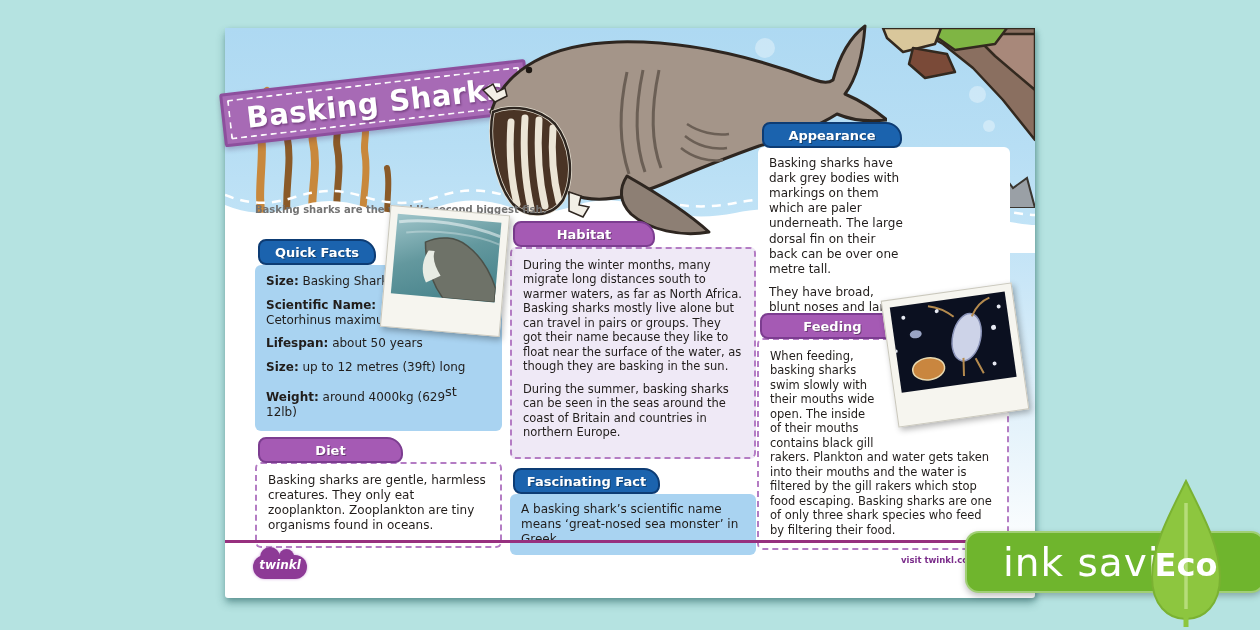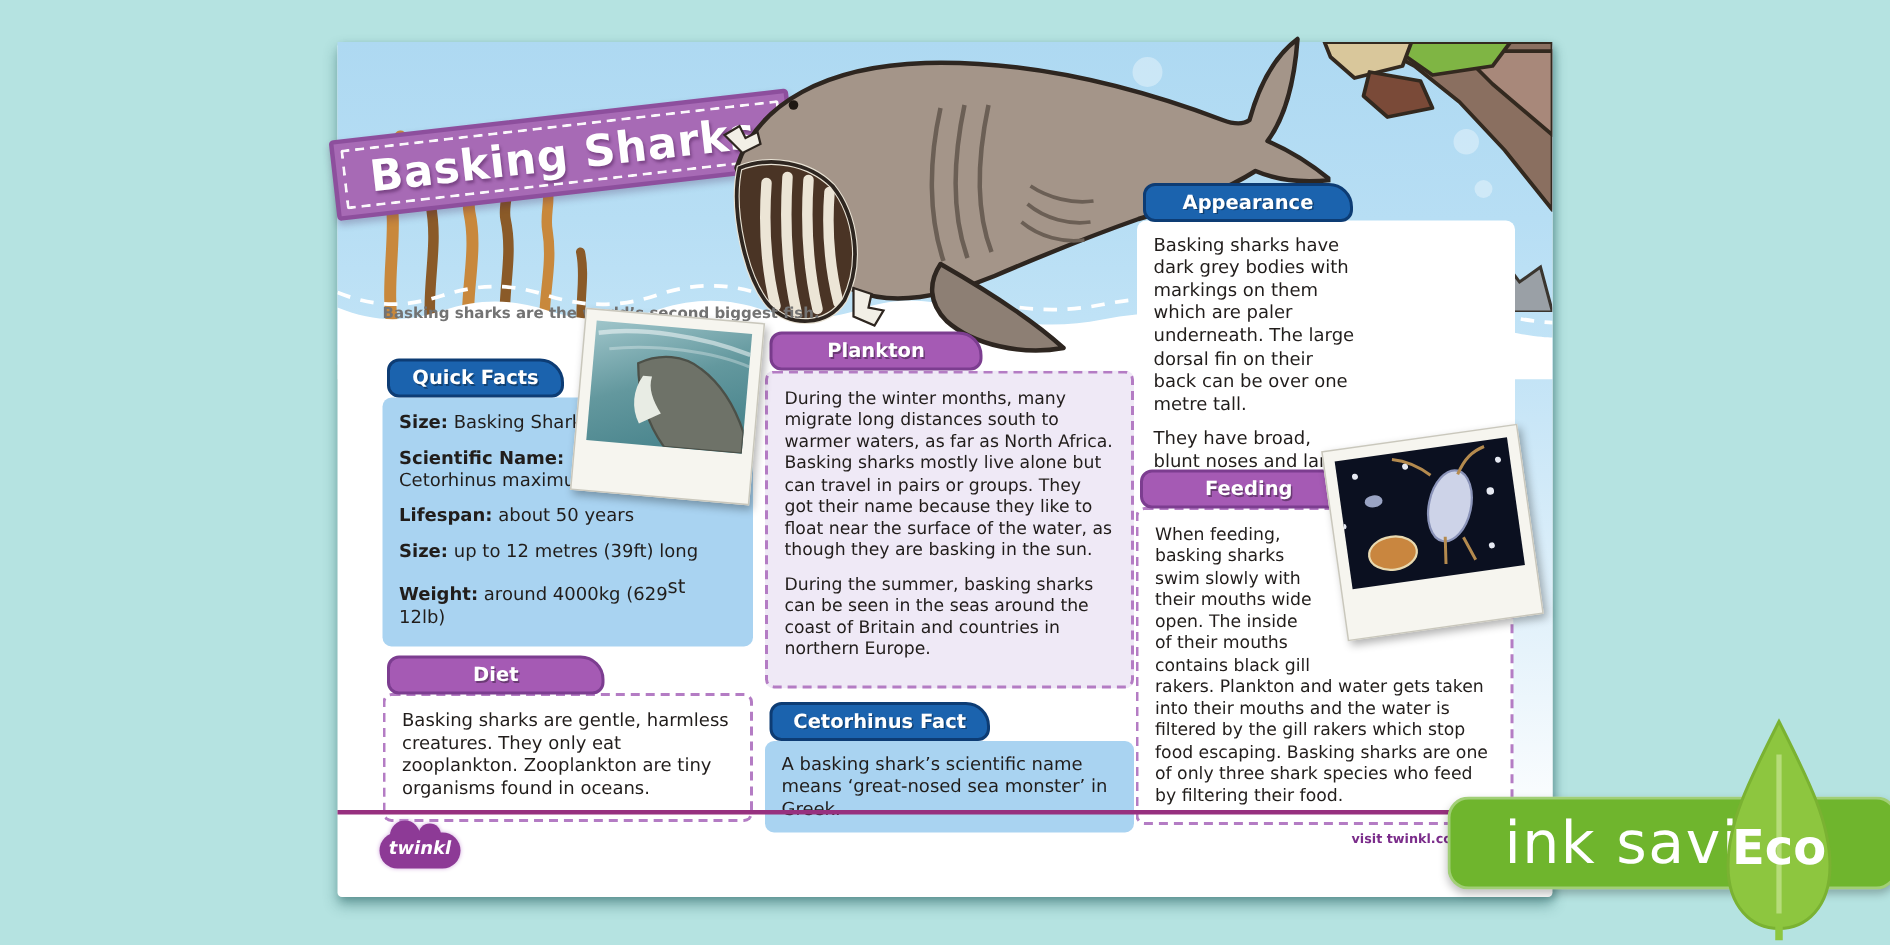--- a/index.html
+++ b/index.html
@@ -211,21 +211,21 @@
         <svg width="106" height="80" viewBox="0 0 106 80">
           <path d="M2,8 C30,2 70,4 104,14" stroke="rgba(255,255,255,.5)" stroke-width="3" fill="none"></path>
           <path d="M10,18 C40,12 80,14 104,22" stroke="rgba(255,255,255,.3)" stroke-width="2" fill="none"></path>
           <path d="M30,26 C44,18 60,18 72,26 C88,36 98,52 104,66 L104,80 L52,80 C40,66 32,48 30,26 Z" fill="#6e7268" stroke="#4c5048" stroke-width="1.5"></path>
           <path d="M34,34 C28,44 28,56 34,66 L48,58 C42,50 38,42 40,34 Z" fill="#e8ece4"></path>
         </svg>
       </div>
     </div>
 
     <div class="tab purple" style="left:288px;top:193px;width:142px;">
-      <span>Plankton</span>
+      <span>Habitat</span>
     </div>
     <div class="panel lavender" style="left:285px;top:219px;width:246px;min-height:212px;">
       <p>During the winter months, many migrate long distances south to warmer waters, as far as North Africa. Basking sharks mostly live alone but can travel in pairs or groups. They got their name because they like to float near the surface of the water, as though they are basking in the sun.</p>
       <p>During the summer, basking sharks can be seen in the seas around the coast of Britain and countries in northern Europe.</p>
     </div>
 
     <div class="tab blue" style="left:537px;top:94px;width:140px;">
       <span>Appearance</span>
     </div>
     <div class="panel plainwhite" style="left:533px;top:119px;width:252px;min-height:168px;font-size:12px;">
@@ -260,21 +260,21 @@
     </div>
 
     <div class="tab purple" style="left:33px;top:409px;width:145px;">
       <span>Diet</span>
     </div>
     <div class="panel white-dashed" style="left:30px;top:434px;width:247px;min-height:86px;font-size:12px;">
       <p>Basking sharks are gentle, harmless creatures. They only eat zooplankton. Zooplankton are tiny organisms found in oceans.</p>
     </div>
 
     <div class="tab blue" style="left:288px;top:440px;width:147px;">
-      <span>Cetorhinus Fact</span>
+      <span>Fascinating Fact</span>
     </div>
     <div class="panel lightblue" style="left:285px;top:466px;width:246px;min-height:52px;padding:8px 11px;font-size:12px;">
       <p>A basking shark’s scientific name means ‘great-nosed sea monster’ in Greek.</p>
     </div>
 
     <div class="divider"></div>
     <div class="twinkl-logo">
       <div class="cloud"></div>
       <div class="cloud-text">twinkl</div>
     </div>

